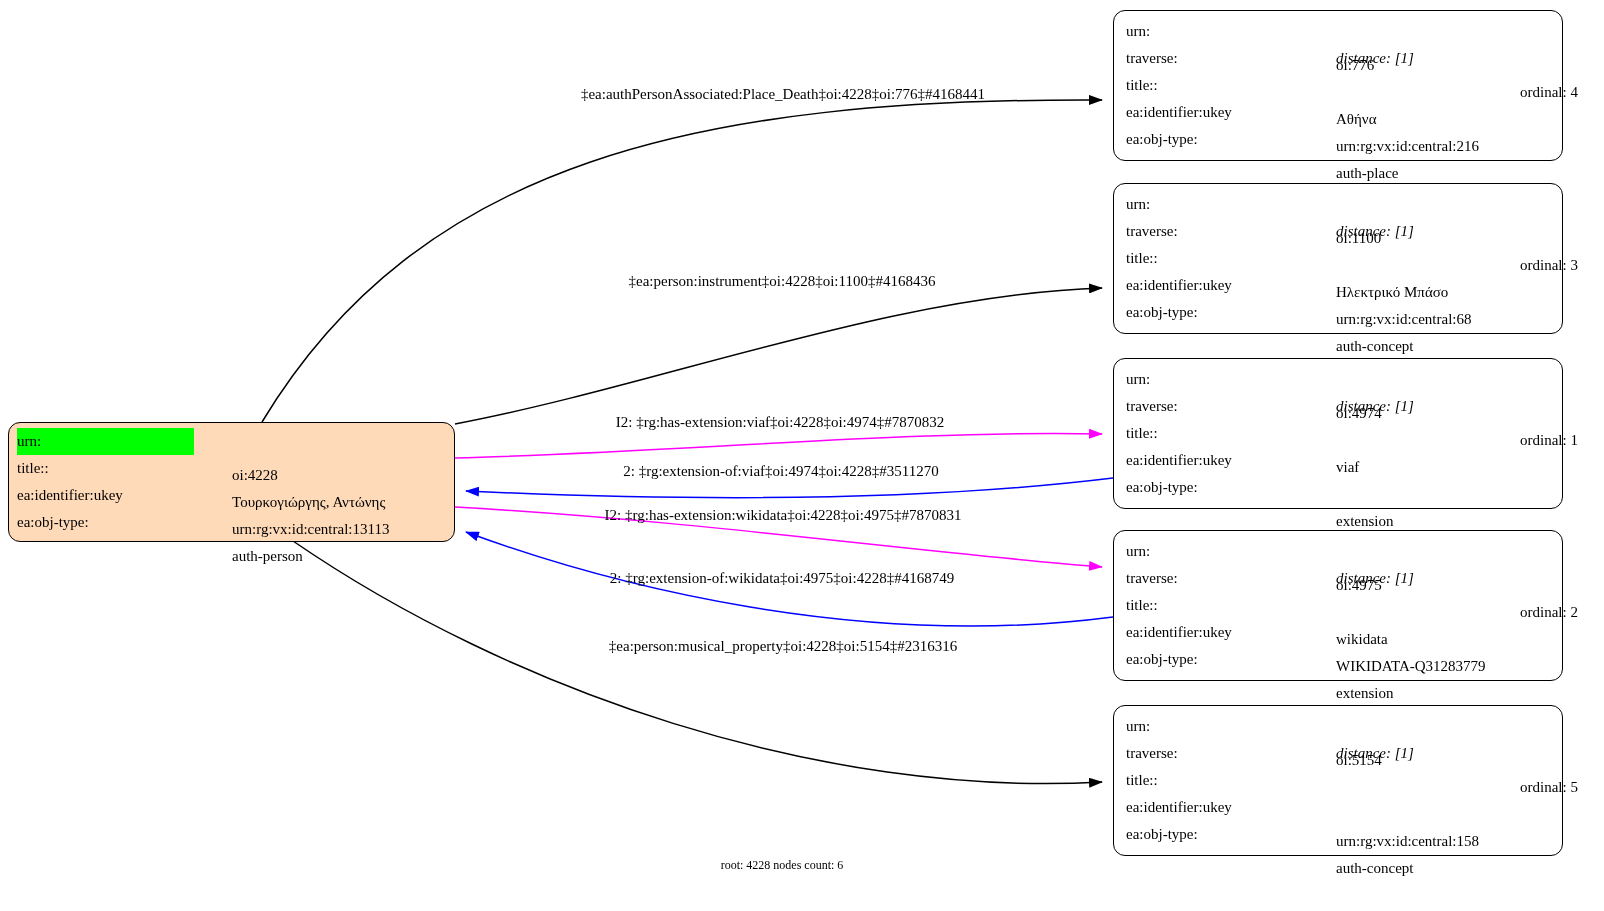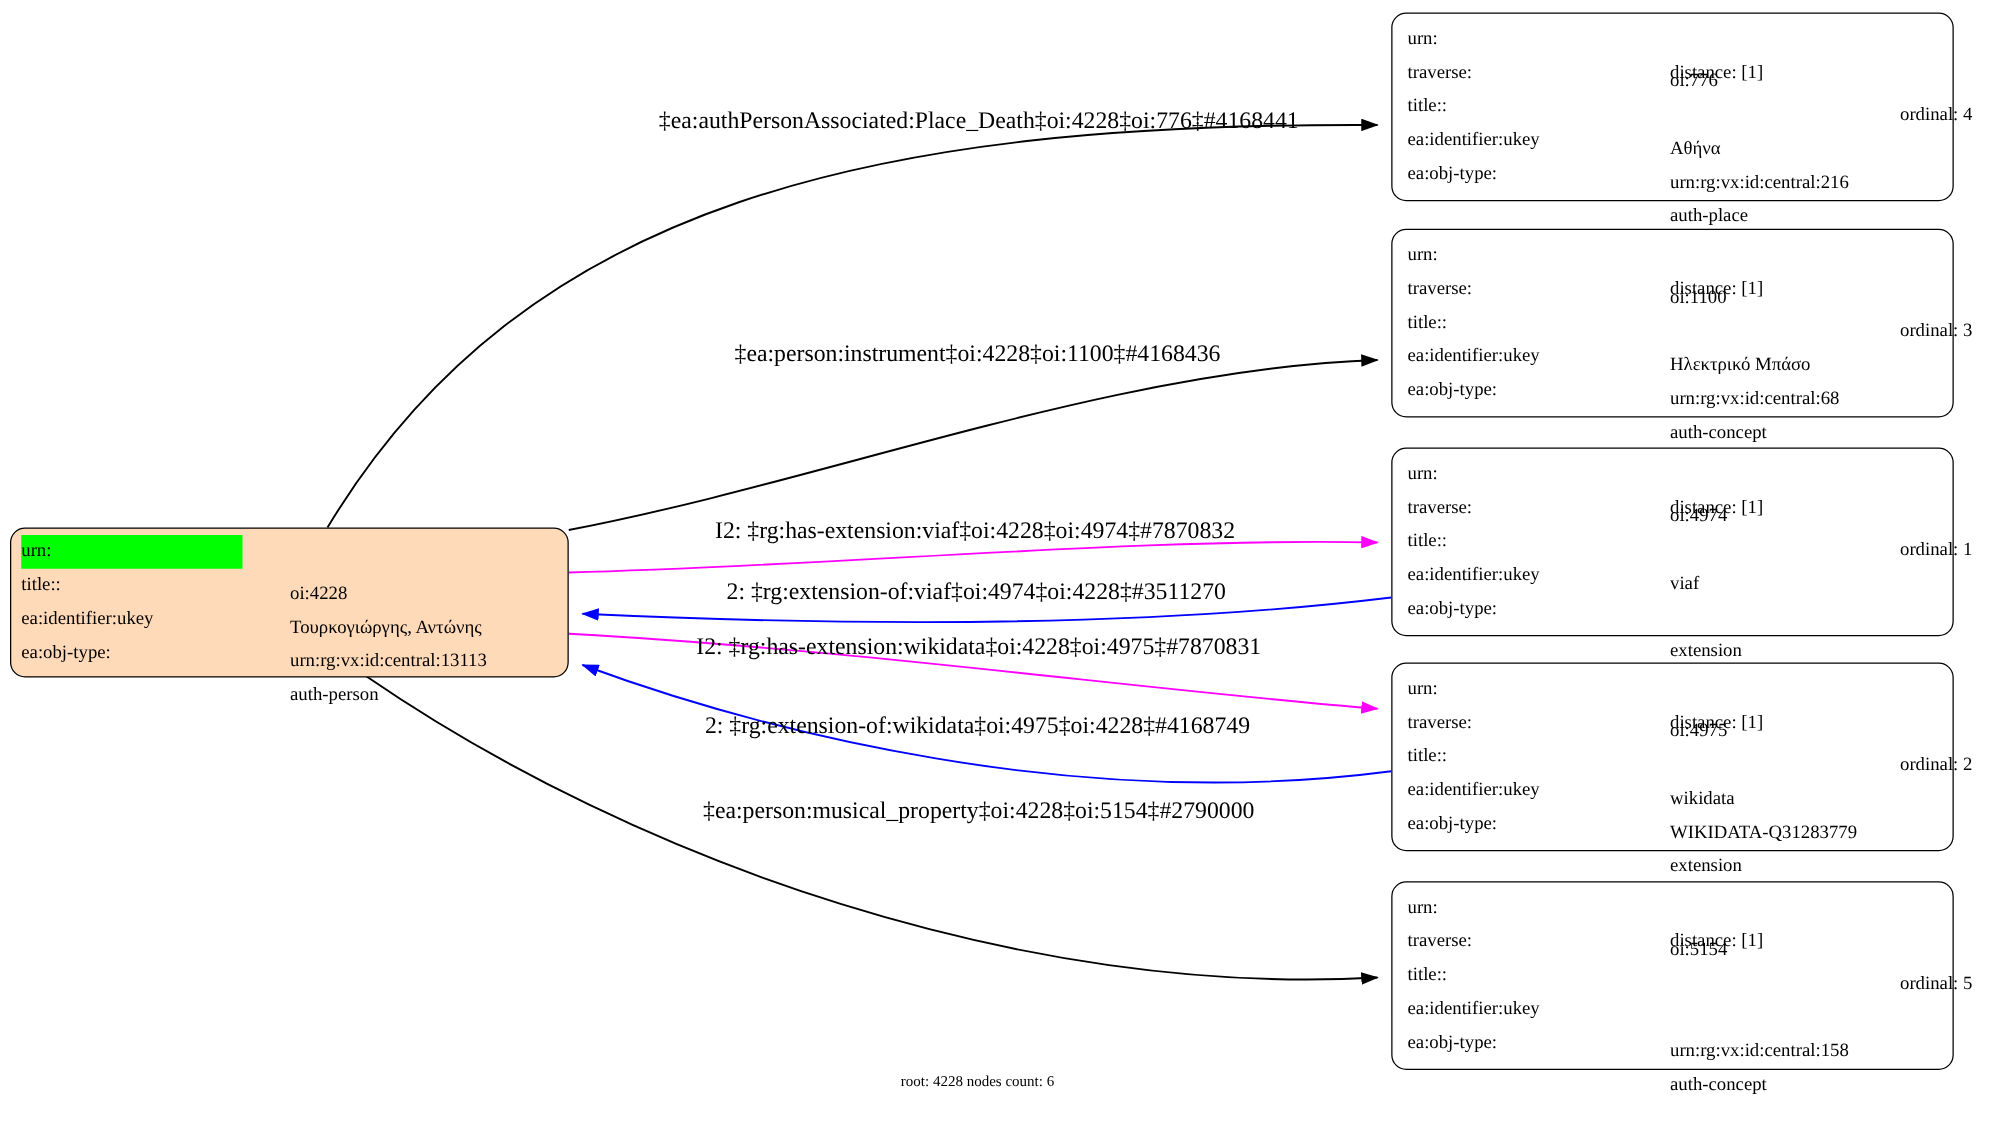--- a/index.html
+++ b/index.html
@@ -15,26 +15,26 @@
     padding:7px 12px;
   }
   .root-node {
     position:absolute; left:8px; top:422px; width:447px; box-sizing:border-box;
     background:#FFDAB9; border:1.6px solid #000; border-radius:12px;
     padding:5px 8px;
   }
   .row { display:flex; height:27px; line-height:27px; white-space:nowrap;gap:32px; }
   .lbl { flex:0 0 178px; }
   .root-node .lbl { flex:0 0 177px; margin-right:6px; }
-  .dist { flex:0 0 152px; }
+  .dist { flex:0 0 152px;font-style:italic; }
   .val { flex:1 1 auto;margin-top:34px; }
   .hl { background:#00FF00; }
   .edge-label {
     position:absolute; transform:translateX(-50%);
-    white-space:nowrap; font-size:19px;
+    white-space:nowrap; font-size:15px;
   }
   .caption {
     position:absolute; left:782px; top:858px; transform:translateX(-50%);
     font-size:12px; white-space:nowrap;
   }
 </style>
 </head>
 <body>
 
 <div class="canvas">
@@ -196,17 +196,17 @@
       <span class="val">auth-concept</span>
     </div>
   </div>
 
   <div class="edge-label" style="left:783px; top:86px;">‡ea:authPersonAssociated:Place_Death‡oi:4228‡oi:776‡#4168441</div>
   <div class="edge-label" style="left:782px; top:273px;">‡ea:person:instrument‡oi:4228‡oi:1100‡#4168436</div>
   <div class="edge-label" style="left:780px; top:414px;">I2: ‡rg:has-extension:viaf‡oi:4228‡oi:4974‡#7870832</div>
   <div class="edge-label" style="left:781px; top:463px;">2: ‡rg:extension-of:viaf‡oi:4974‡oi:4228‡#3511270</div>
   <div class="edge-label" style="left:783px; top:507px;">I2: ‡rg:has-extension:wikidata‡oi:4228‡oi:4975‡#7870831</div>
   <div class="edge-label" style="left:782px; top:570px;">2: ‡rg:extension-of:wikidata‡oi:4975‡oi:4228‡#4168749</div>
-  <div class="edge-label" style="left:783px; top:638px;">‡ea:person:musical_property‡oi:4228‡oi:5154‡#2790000</div>
+  <div class="edge-label" style="left:783px; top:638px;">‡ea:person:musical_property‡oi:4228‡oi:5154‡#2316316</div>
 
   <div class="caption">root: 4228 nodes count: 6</div>
 
 </div>
 
 </body></html>

